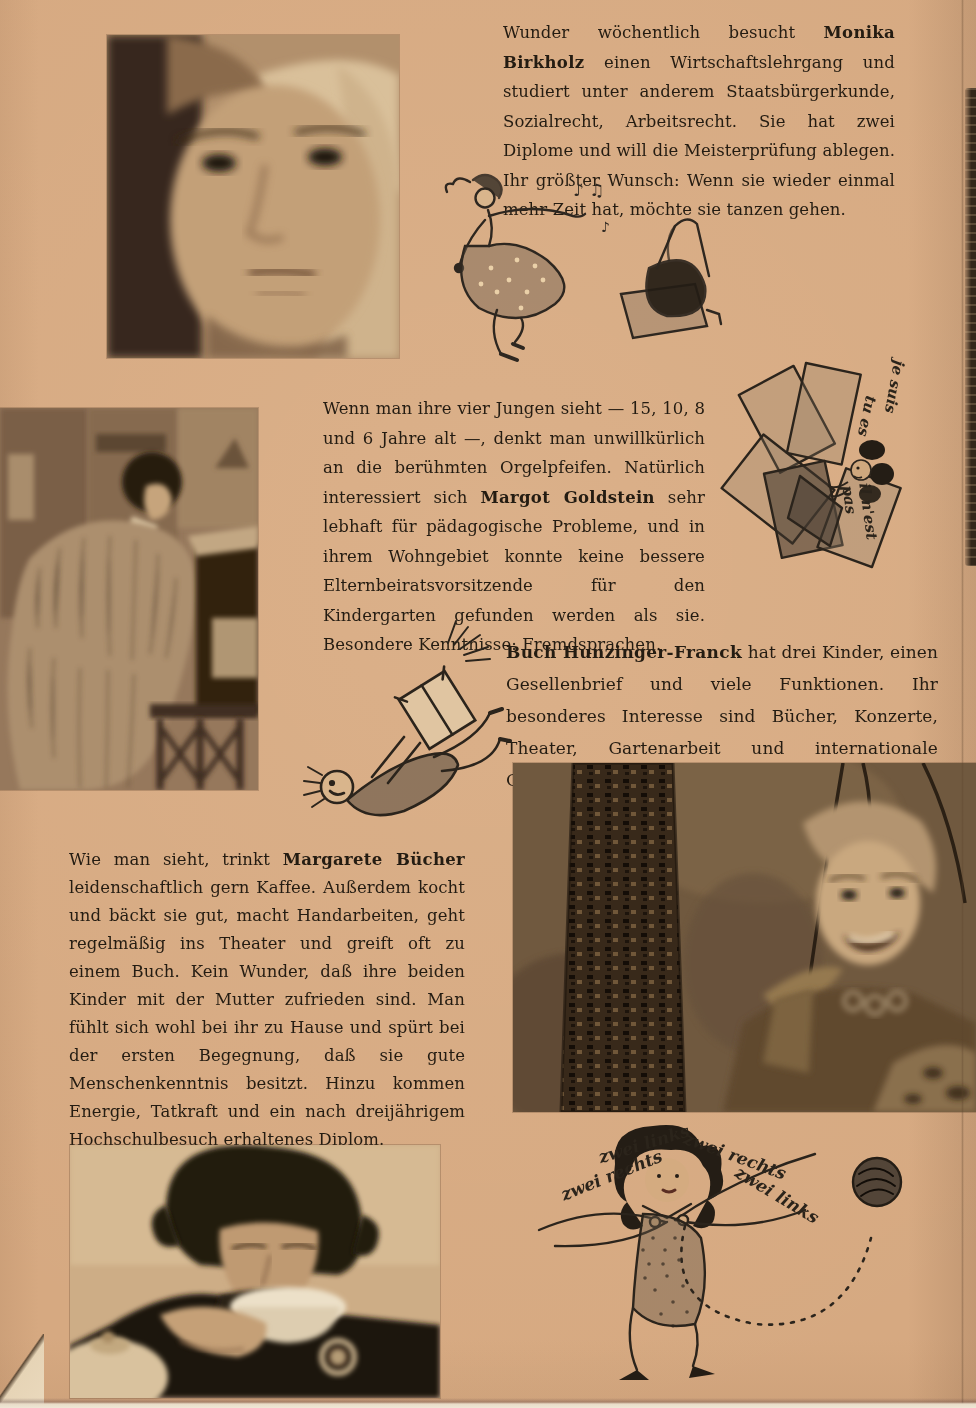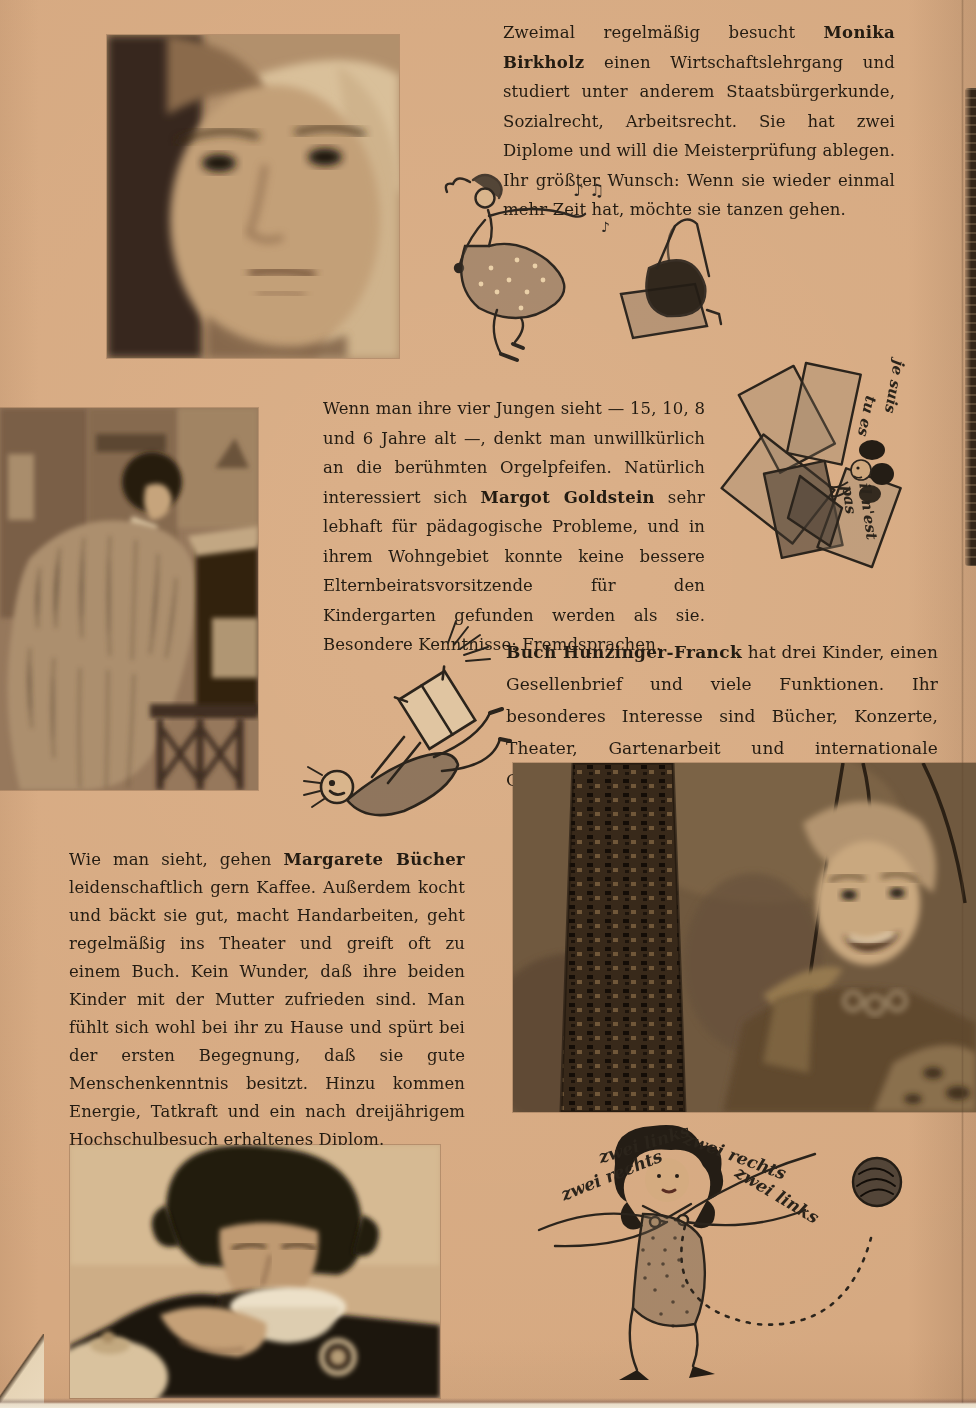--- a/index.html
+++ b/index.html
@@ -77,21 +77,21 @@
       <ellipse cx="112" cy="128" rx="17" ry="9" fill="#1d130a" filter="url(#bl1)"></ellipse>
       <ellipse cx="218" cy="122" rx="17" ry="9" fill="#1d130a" filter="url(#bl1)"></ellipse>
       <path d="M158 130 Q150 180 142 198 Q158 210 176 202" stroke="#8a674a" stroke-width="6" fill="none" opacity="0.7" filter="url(#bl1)"></path>
       <path d="M142 238 Q172 232 208 240" stroke="#5a3b28" stroke-width="8" fill="none" opacity="0.8" filter="url(#bl1)"></path>
       <path d="M150 258 Q175 256 198 260" stroke="#7c5840" stroke-width="5" fill="none" opacity="0.6" filter="url(#bl1)"></path>
       <path d="M100 280 Q160 330 240 300 L240 323 L100 323 Z" fill="#7c5f44" filter="url(#bl1)" opacity="0.8"></path>
     </svg>
   </div>
 
   <p class="abs bodytext" style="left:503px; top:18px; width:392px; margin:0;">
-    <span>Zweimal regelmäßig besucht</span>
+    <span>Wunder wöchentlich besucht</span>
     <span class="b">Monika Birkholz</span>
     <span>einen Wirtschaftslehrgang und studiert unter anderem Staatsbürgerkunde, Sozialrecht, Arbeitsrecht. Sie hat zwei Diplome und will die Meisterprüfung ablegen. Ihr größter Wunsch: Wenn sie wieder einmal mehr Zeit hat, möchte sie tanzen gehen.</span>
   </p>
 
   <div class="sketch" style="left:425px; top:168px; width:295px; height:195px;">
     <svg viewBox="0 0 295 195">
       <g stroke="#2e2720" stroke-width="2.4" fill="none" stroke-linecap="round">
         <path d="M45 14 Q32 6 28 16 Q18 14 22 24"></path>
         <path d="M48 12 Q60 2 72 12 Q80 20 74 30" fill="#3c342a" opacity="0.85"></path>
         <circle cx="60" cy="30" r="9.5" fill="#d9b58c"></circle>
@@ -273,21 +273,21 @@
       <path d="M380 300 Q430 270 463 290 L463 349 L360 349 Z" fill="#8a6f4e" filter="url(#bl3)"></path>
       <g fill="#2b1d10" opacity="0.75" filter="url(#bl3)">
         <ellipse cx="420" cy="310" rx="10" ry="6"></ellipse>
           <ellipse cx="445" cy="330" rx="12" ry="7"></ellipse>
           <ellipse cx="400" cy="336" rx="9" ry="5"></ellipse>
       </g>
     </svg>
   </div>
 
   <p class="abs bodytext" style="left:69px; top:846px; width:396px; margin:0; line-height:28px;">
-    <span>Wie man sieht, gehen</span>
+    <span>Wie man sieht, trinkt</span>
     <span class="b">Margarete Bücher</span>
     <span>leidenschaftlich gern Kaffee. Außerdem kocht und bäckt sie gut, macht Handarbeiten, geht regelmäßig ins Theater und greift oft zu einem Buch. Kein Wunder, daß ihre beiden Kinder mit der Mutter zufrieden sind. Man fühlt sich wohl bei ihr zu Hause und spürt bei der ersten Begegnung, daß sie gute Menschenkenntnis besitzt. Hinzu kommen Energie, Tatkraft und ein nach dreijährigem Hochschulbesuch erhaltenes Diplom.</span>
   </p>
 
   <div class="photo" style="left:70px; top:1145px; width:370px; height:253px;">
     <svg viewBox="0 0 370 253" preserveAspectRatio="none">
       <defs>
           <filter id="bl4" x="-20%" y="-20%" width="140%" height="140%">
             <feGaussianBlur stdDeviation="2.5"></feGaussianBlur>
           </filter>

